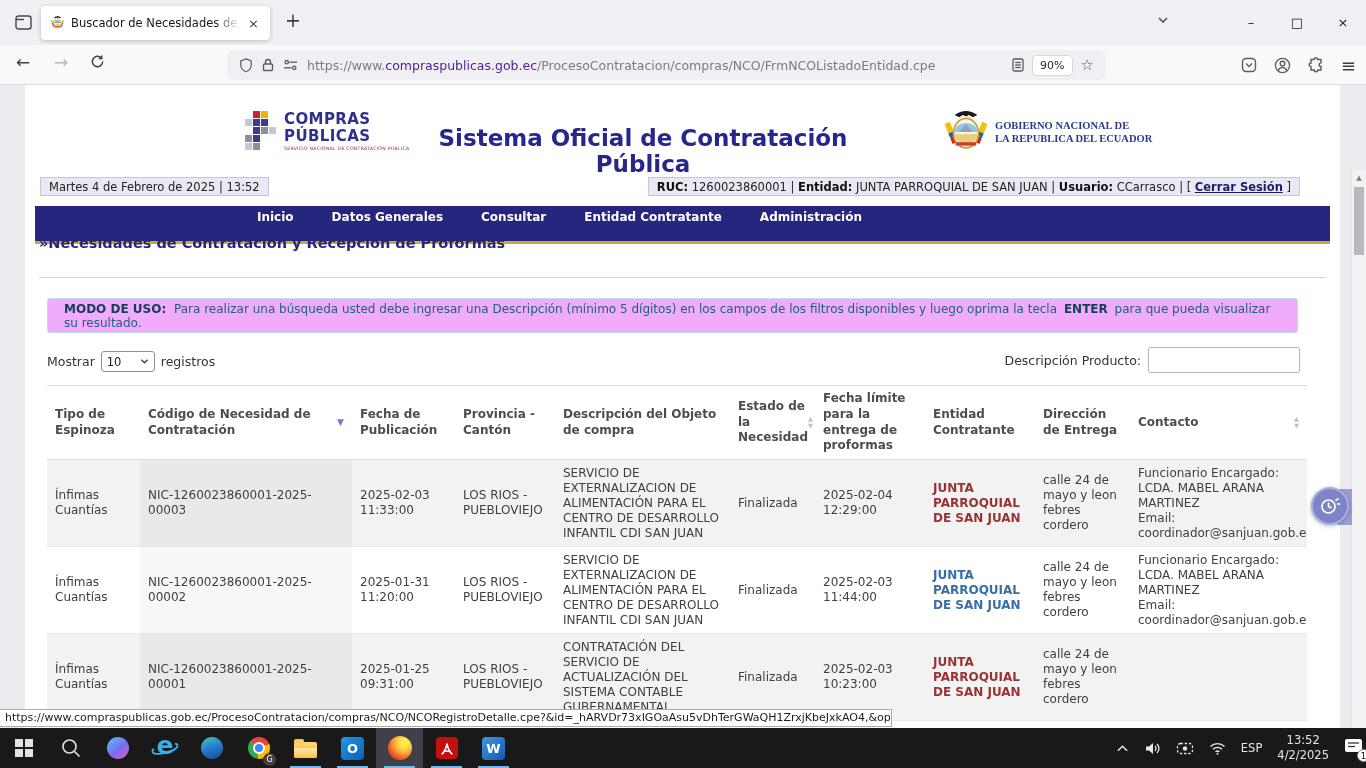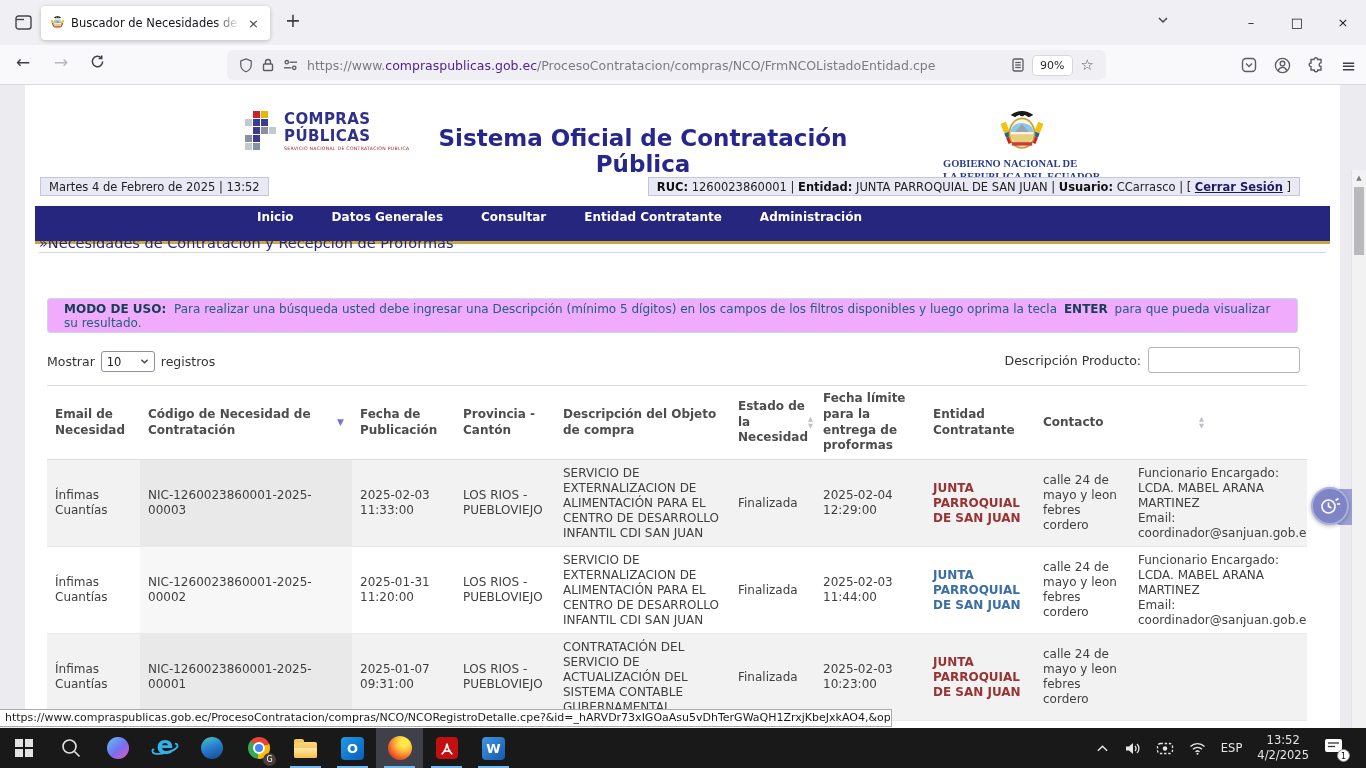--- a/index.html
+++ b/index.html
@@ -35,34 +35,34 @@
   .site { position:absolute; left:25px; top:0; width:1315px; height:643px; background:#fff; }
 
   .logo-block { position:absolute; left:219px; top:26px; display:flex; gap:0; }
   .mosaic { position:relative; width:40px; height:44px; }
   .mosaic i { position:absolute; width:7px; height:7px; }
   .logo-text .l1,.logo-text .l2 { font-size:15px; font-weight:700; color:#2f2f8c; letter-spacing:.4px; line-height:1.1; }
   .logo-tagline { font-size:4.6px; color:#a32525; letter-spacing:.3px; margin-top:2px; white-space:nowrap; }
 
   .site-title { position:absolute; left:398px; top:40px; width:440px; text-align:center; font-size:23px; font-weight:700; color:#26268c; }
 
-  .gov-block { position:absolute; left:918px; top:22px; display:flex; align-items:center; gap:0;flex-direction:column; }
+  .gov-block { position:absolute; left:918px; top:22px; display:flex; align-items:center; gap:6px; }
   .gov-text { font-family:"Liberation Serif","DejaVu Serif",serif; font-size:10.5px; font-weight:700; color:#2b3a8c; line-height:1.25; }
 
   .infobar { position:absolute; top:92px; height:19px; background:#e9e9f5; border:1px solid #c6c6da; font-size:11.5px; color:#222; padding:2px 8px; white-space:nowrap; }
   #bar-date { left:15px; }
   #bar-session { right:40px; }
   #bar-session b { color:#111; }
   .logout-link { font-weight:700; text-decoration:underline; color:#1b1b66; }
 
   #navbar { position:absolute; left:10px; right:10px; top:121px; height:38px; background:#26267e; border-bottom:3px solid #c9a93f; }
   .nav-items { display:flex; margin-left:205px; height:21px; align-items:center; gap:4px; }
   .nav-item { color:#fff; font-size:12px; font-weight:700; padding:2px 17px; white-space:nowrap; }
 
-  .page-title { position:absolute; left:14px; right:14px; top:150px; font-size:14.5px; font-weight:400; color:#26267e; border-bottom:1px solid #d4d4e4; padding-bottom:1px; }
+  .page-title { position:absolute; left:14px; right:14px; top:150px; font-size:14.5px; font-weight:700; color:#26267e; border-bottom:1px solid #d4d4e4; padding-bottom:26px; }
 
   .usage { position:absolute; left:22px; right:42px; top:213px; height:35px; background:#f0abfc; border:1px solid #c2dde6; border-radius:3px; display:flex; align-items:center; padding:0 16px; font-size:12px; color:#20617d; }
   .usage b { color:#123f52; margin-right:4px; }
   .usage .after b, .usage b.inline { margin:0 3px; }
 
   .show-ctl { position:absolute; left:22px; top:266px; font-size:12.5px; color:#333; display:flex; align-items:center; gap:6px;text-align:center; }
   .select-box { width:54px; height:21px; border:1px solid #8f8f9d; border-radius:3px; background:#fff; display:flex; align-items:center; justify-content:space-between; padding:0 5px; font-size:11.5px; color:#222; }
   .filter-ctl { position:absolute; right:40px; top:262px; display:flex; align-items:center; gap:7px; font-size:12.5px; color:#333; }
   .filter-input { width:152px; height:26px; border:1px solid #b4b4bf; border-radius:3px; background:#fff; }
 
@@ -110,21 +110,21 @@
   .chrome::after { content:""; position:absolute; left:5px; top:5px; width:8px; height:8px; background:#4285f4; border:2px solid #fff; border-radius:50%; }
   .chrome-badge { position:absolute; right:6px; bottom:2px; width:13px; height:13px; border-radius:50%; background:#4a3f3a; color:#fff; font-size:8px; display:flex; align-items:center; justify-content:center; z-index:2; }
   .folder { position:relative; width:23px; height:16px; background:linear-gradient(#ffd979,#f0a73c); border-radius:2px; margin-top:3px; }
   .folder::before { content:""; position:absolute; top:-3px; left:0; width:10px; height:4px; background:#f5c760; border-radius:2px 2px 0 0; }
   .folder::after { content:""; position:absolute; bottom:0; left:0; right:0; height:10px; background:linear-gradient(#ffe9a8,#f7c04a); border-radius:1px 1px 2px 2px; }
   .sq-app { width:23px; height:23px; border-radius:4px; color:#fff; font-weight:700; font-size:13px; display:flex; align-items:center; justify-content:center; }
   .outlook-bg { background:linear-gradient(135deg,#1e9be2,#0a5dbd); }
   .word-bg { background:linear-gradient(135deg,#3f97e0,#1559b0); }
   .ffx { width:24px; height:24px; border-radius:50%; background:radial-gradient(circle at 68% 28%,#ffe84a 0 16%,#ffb73a 38%,#f06b2a 62%,#d8342a 82%,#b01c2e); }
   .pdf { width:22px; height:22px; background:#c40f0f; border-radius:4px; display:flex; align-items:center; justify-content:center; }
-  #tray { margin-left:auto; display:flex; align-items:center; gap:15px; padding-right:20px; color:#e6e6e6; }
+  #tray { margin-left:auto; display:flex; align-items:center; gap:15px; padding-right:0; color:#e6e6e6; }
   .tray-ico { display:flex; align-items:center; justify-content:center; }
   .lang { font-size:11.5px; }
   .clock { font-size:11.5px; line-height:1.3; text-align:center; }
   .notif { position:relative; width:22px; height:20px; }
   .notif-badge { position:absolute; right:-4px; bottom:-4px; width:13px; height:13px; border-radius:50%; background:#fff; border:1px solid #888; color:#111; font-size:8.5px; display:flex; align-items:center; justify-content:center; }
 </style>
 </head>
 <body>
 
 <svg class="hiddefs" xmlns="http://www.w3.org/2000/svg">
@@ -318,21 +318,21 @@
     </div>
 
     <div class="filter-ctl">
       <span>Descripción Producto:</span>
       <input class="filter-input" value="" style="">
     </div>
 
     <div class="grid">
       <div class="grid-head" id="grid-head">
           <div class="th c-tipo">
-            <span class="th-label">Email de Necesidad</span>
+            <span class="th-label">Tipo de Espinoza</span>
           </div>
           <div class="th c-codigo">
             <span class="th-label">Código de Necesidad de Contratación</span>
             <span class="sort-desc">▼</span>
           </div>
           <div class="th c-fecha_pub">
             <span class="th-label">Fecha de Publicación</span>
           </div>
           <div class="th c-provincia">
             <span class="th-label">Provincia - Cantón</span>
@@ -345,20 +345,23 @@
             <span class="sort-both">
               <span>▲</span>
               <span>▼</span>
             </span>
           </div>
           <div class="th c-fecha_limite">
             <span class="th-label">Fecha límite para la entrega de proformas</span>
           </div>
           <div class="th c-entidad">
             <span class="th-label">Entidad Contratante</span>
+          </div>
+          <div class="th c-direccion">
+            <span class="th-label">Dirección de Entrega</span>
           </div>
           <div class="th c-contacto">
             <span class="th-label">Contacto</span>
             <span class="sort-both">
               <span>▲</span>
               <span>▼</span>
             </span>
           </div>
         </div>
       <div id="grid-body">
@@ -388,21 +391,21 @@
             <div class="td c-entidad"><span class="entity-link" style="color: rgb(58, 110, 165);">JUNTA PARROQUIAL DE SAN JUAN</span></div>
             <div class="td c-direccion">calle 24 de mayo y leon febres cordero</div>
             <div class="td c-contacto">
               <div>Funcionario Encargado: LCDA. MABEL ARANA MARTINEZ</div>
               <div>Email: coordinador@sanjuan.gob.ec</div>
             </div>
           </div>
           <div class="tr odd">
             <div class="td c-tipo">Ínfimas Cuantías</div>
             <div class="td c-codigo">NIC-1260023860001-2025-00001</div>
-            <div class="td c-fecha_pub">2025-01-07 09:31:00</div>
+            <div class="td c-fecha_pub">2025-01-25 09:31:00</div>
             <div class="td c-provincia">LOS RIOS - PUEBLOVIEJO</div>
             <div class="td c-descripcion">CONTRATACIÓN DEL SERVICIO DE ACTUALIZACIÓN DEL SISTEMA CONTABLE GUBERNAMENTAL</div>
             <div class="td c-estado">Finalizada</div>
             <div class="td c-fecha_limite">2025-02-03 10:23:00</div>
             <div class="td c-entidad"><span class="entity-link" style="color: rgb(153, 51, 51);">JUNTA PARROQUIAL DE SAN JUAN</span></div>
             <div class="td c-direccion">calle 24 de mayo y leon febres cordero</div>
           </div>
         </div>
     </div>
   </div>

